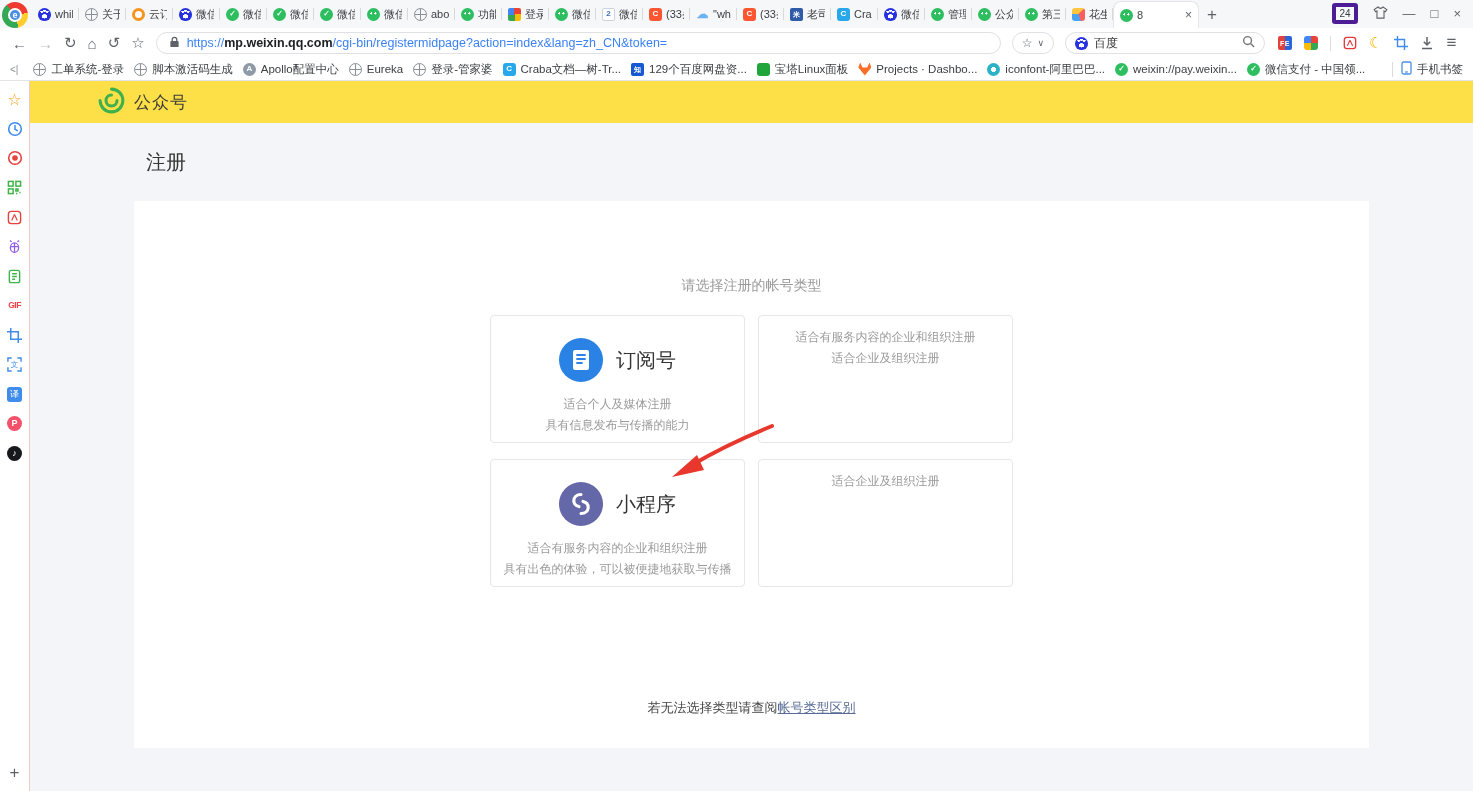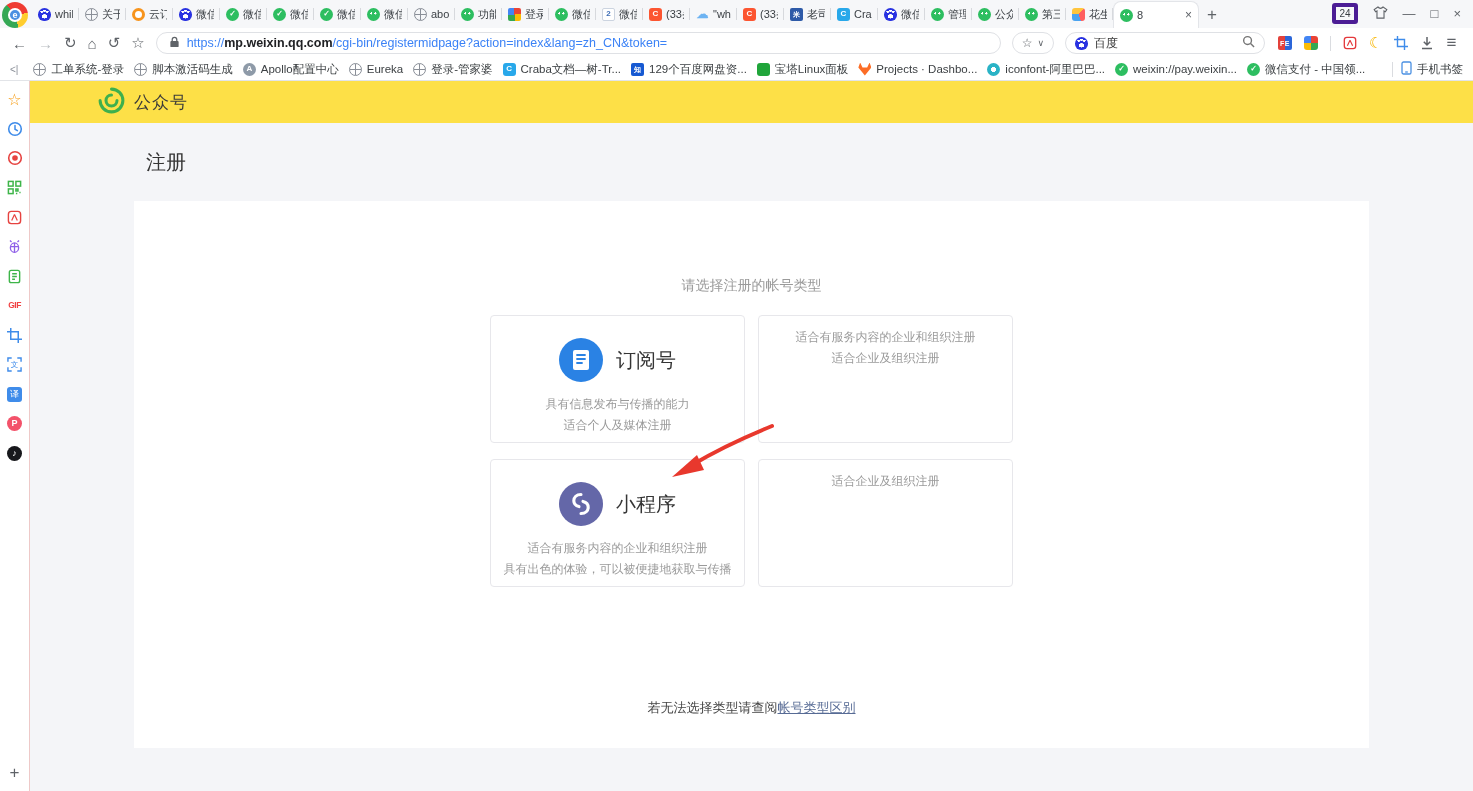--- a/index.html
+++ b/index.html
@@ -456,22 +456,22 @@
             <div class="card-head">
               <span class="card-icon" style="background: rgb(42, 130, 228);">
                 <svg viewBox="0 0 44 44" width="44" height="44">
                     <rect x="14" y="12" width="16" height="20" rx="2" fill="#fff"></rect>
                     <path d="M18 17h8M18 21h8M18 25h5" stroke="#2a82e4" stroke-width="1.8" stroke-linecap="round"></path>
                   </svg>
               </span>
               <span class="card-title">订阅号</span>
             </div>
             <div class="card-desc">
+              <div>适合个人及媒体注册</div>
               <div>具有信息发布与传播的能力</div>
-              <div>适合个人及媒体注册</div>
             </div>
           </div>
 
           <div class="card">
             <div class="card-desc">
               <div>适合有服务内容的企业和组织注册</div>
               <div>适合企业及组织注册</div>
             </div>
           </div>
 

